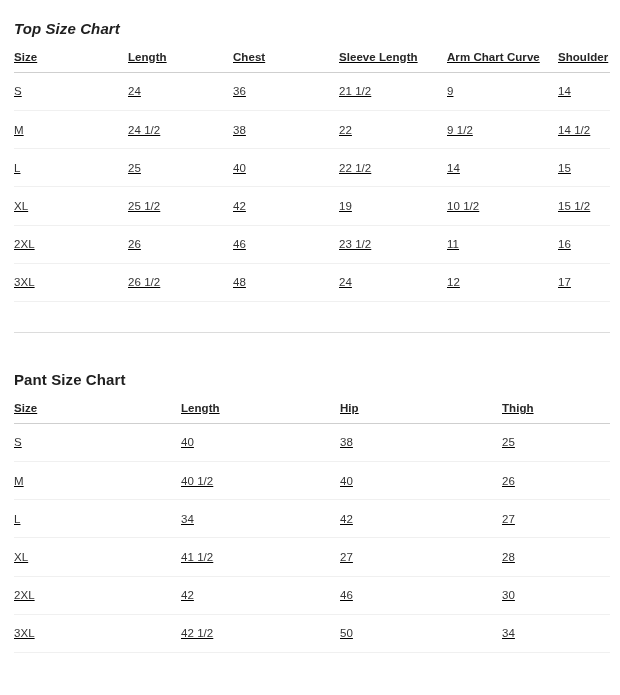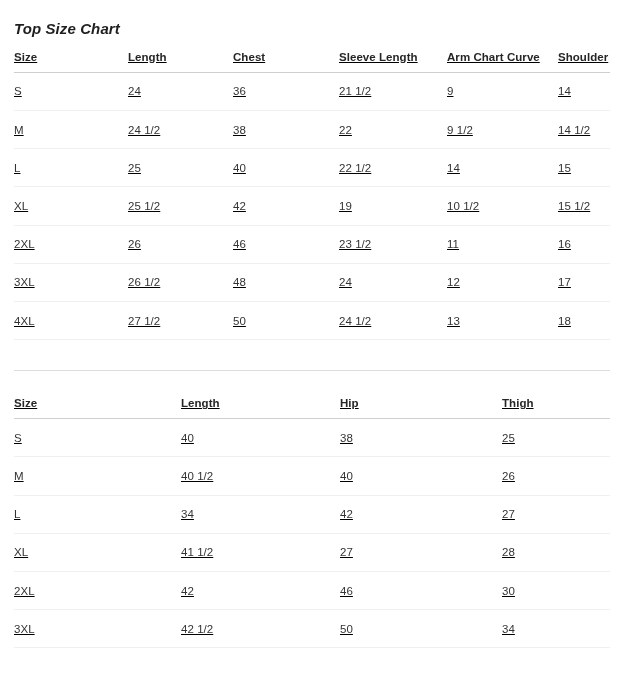--- a/index.html
+++ b/index.html
@@ -177,37 +177,30 @@
           <td>16</td>
         </tr>
         <tr>
           <td>3XL</td>
           <td>26 1/2</td>
           <td>48</td>
           <td>24</td>
           <td>12</td>
           <td>17</td>
         </tr>
-        <tr>
-          <td>4XL</td>
-          <td>27 1/2</td>
-          <td>50</td>
-          <td>24 1/2</td>
-          <td>13</td>
-          <td>18</td>
-        </tr>
       </tbody>
     </table>
   </section>
 
   <div class="spacer-before-divider"></div>
   <hr class="section-divider">
   <div class="spacer-after-divider"></div>
 
   <section class="section pant-section">
+    <h2 class="section-title">Pant Size Chart</h2>
 
     <table class="size-table pant-table">
       <colgroup>
         <col class="c0">
           <col class="c1">
           <col class="c2">
           <col class="c3">
       </colgroup>
       <thead>
         <tr>

